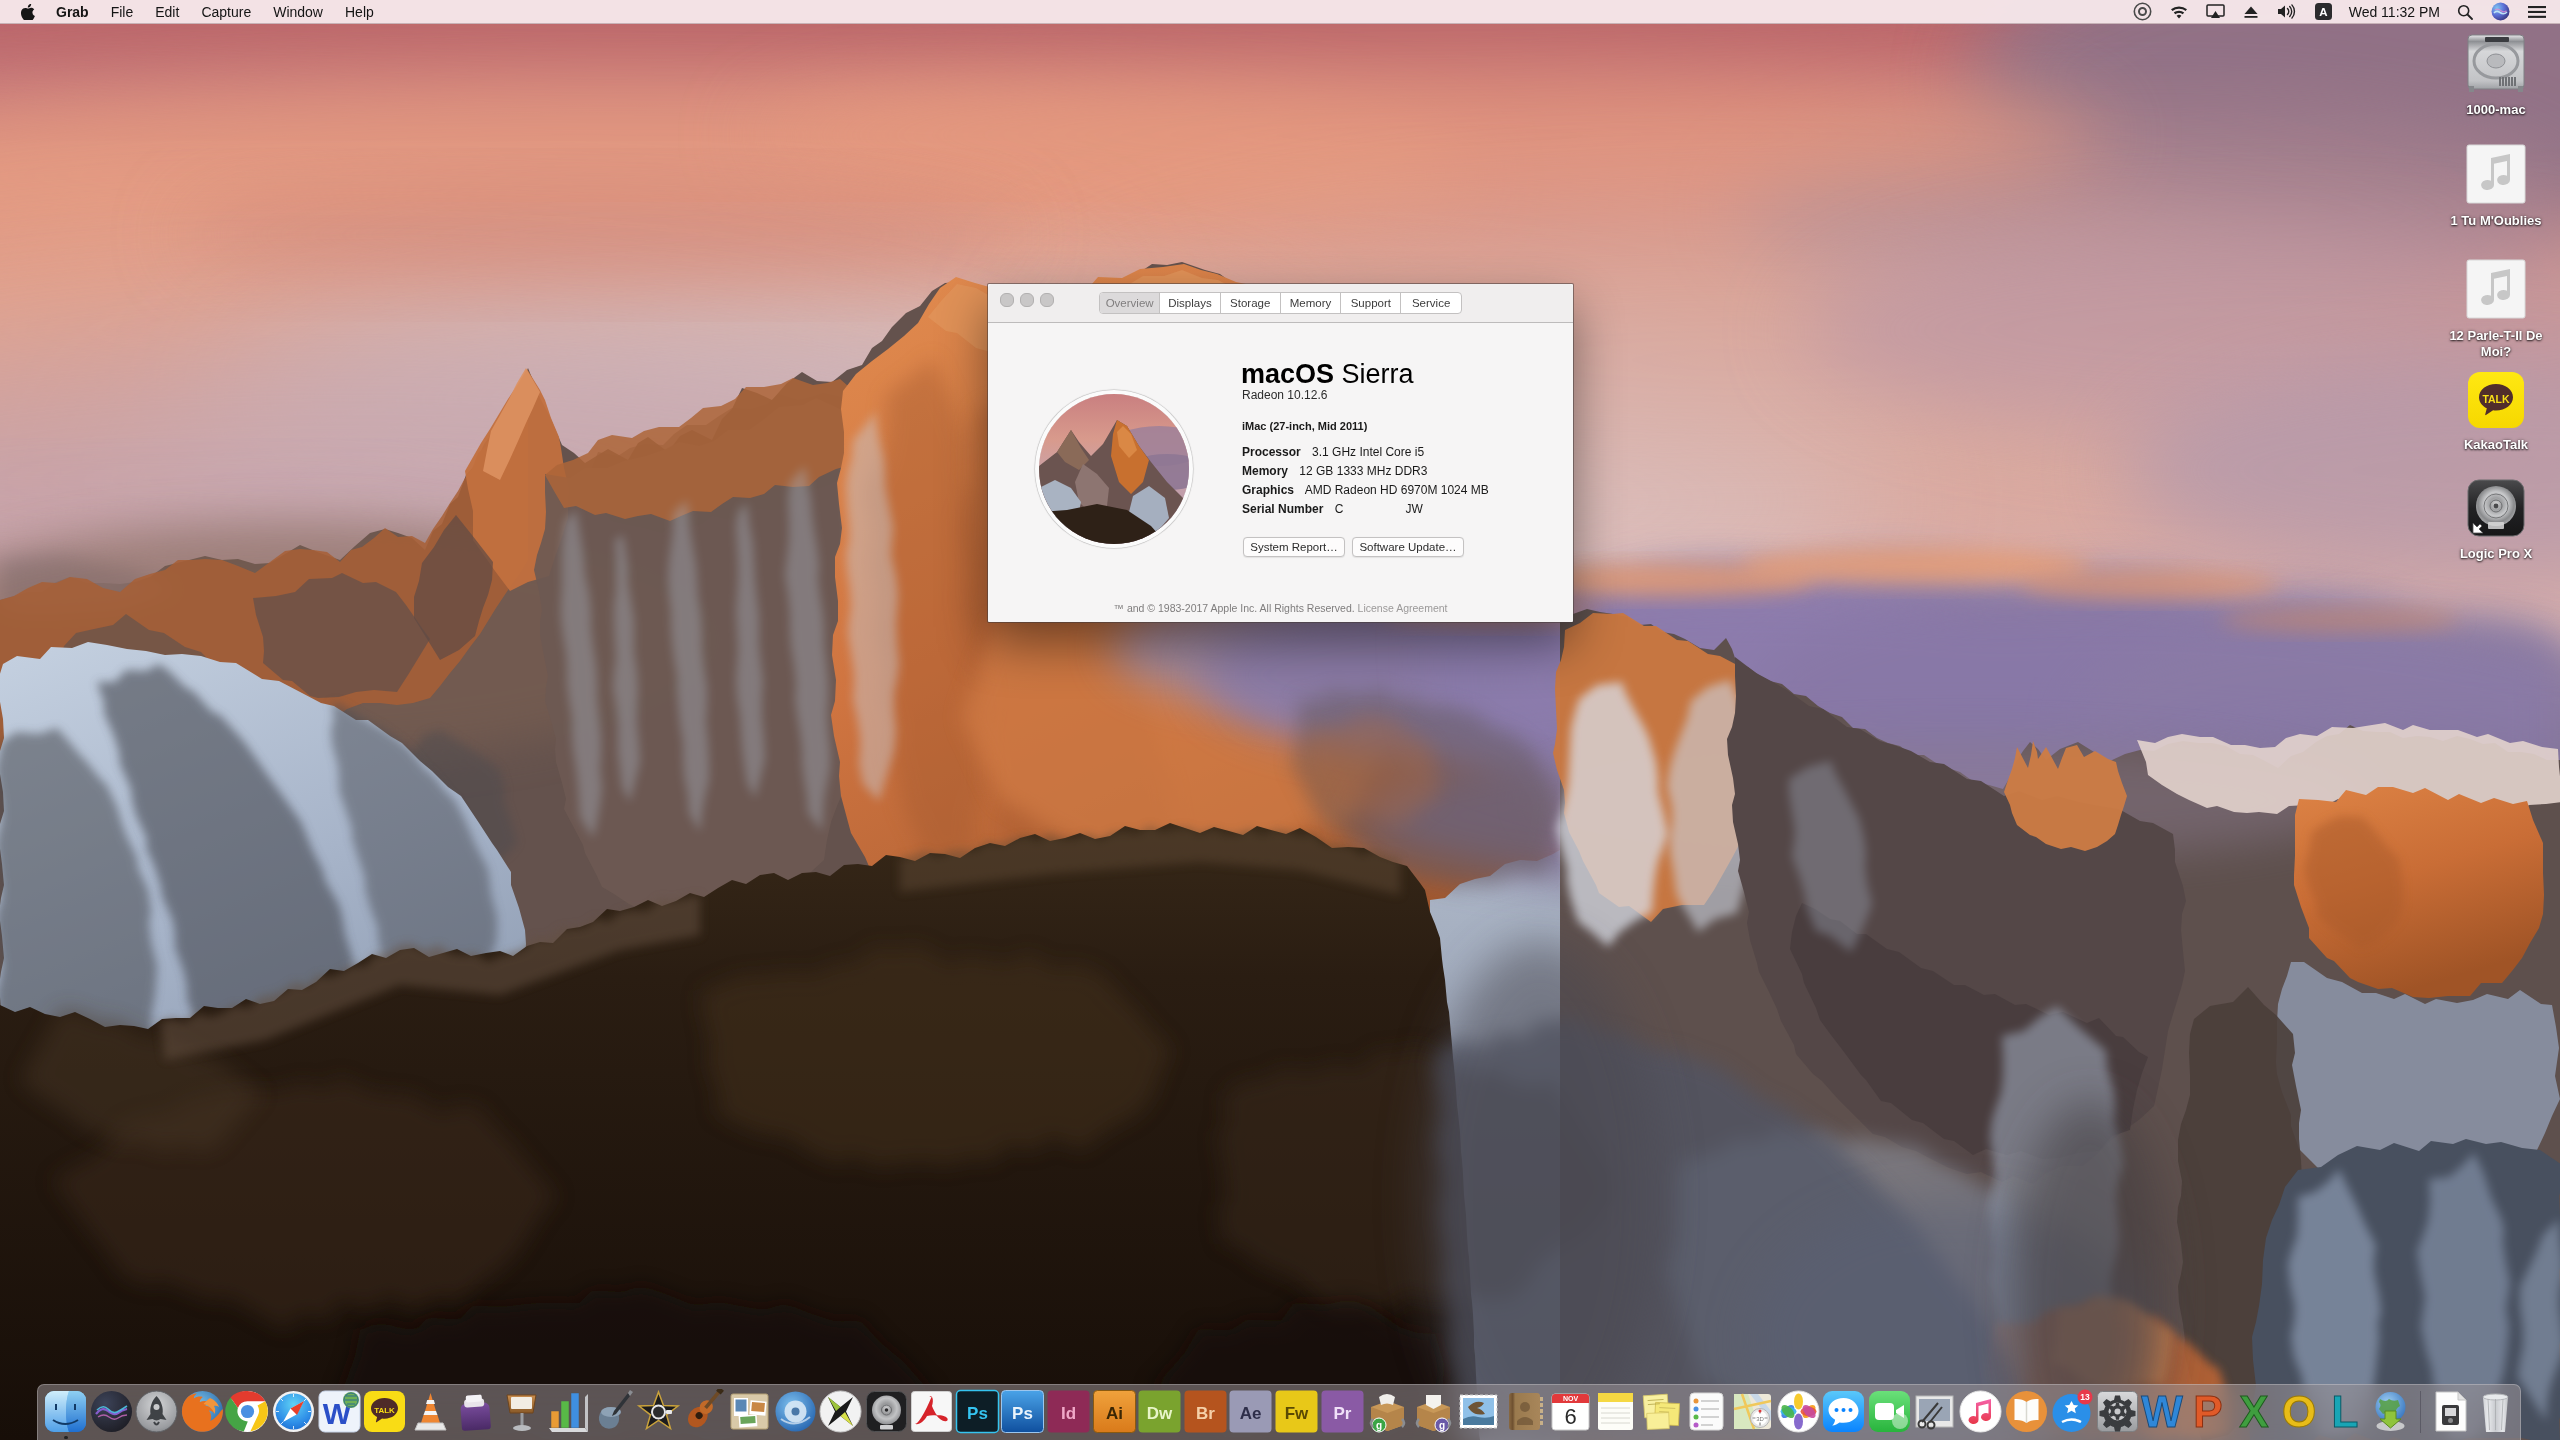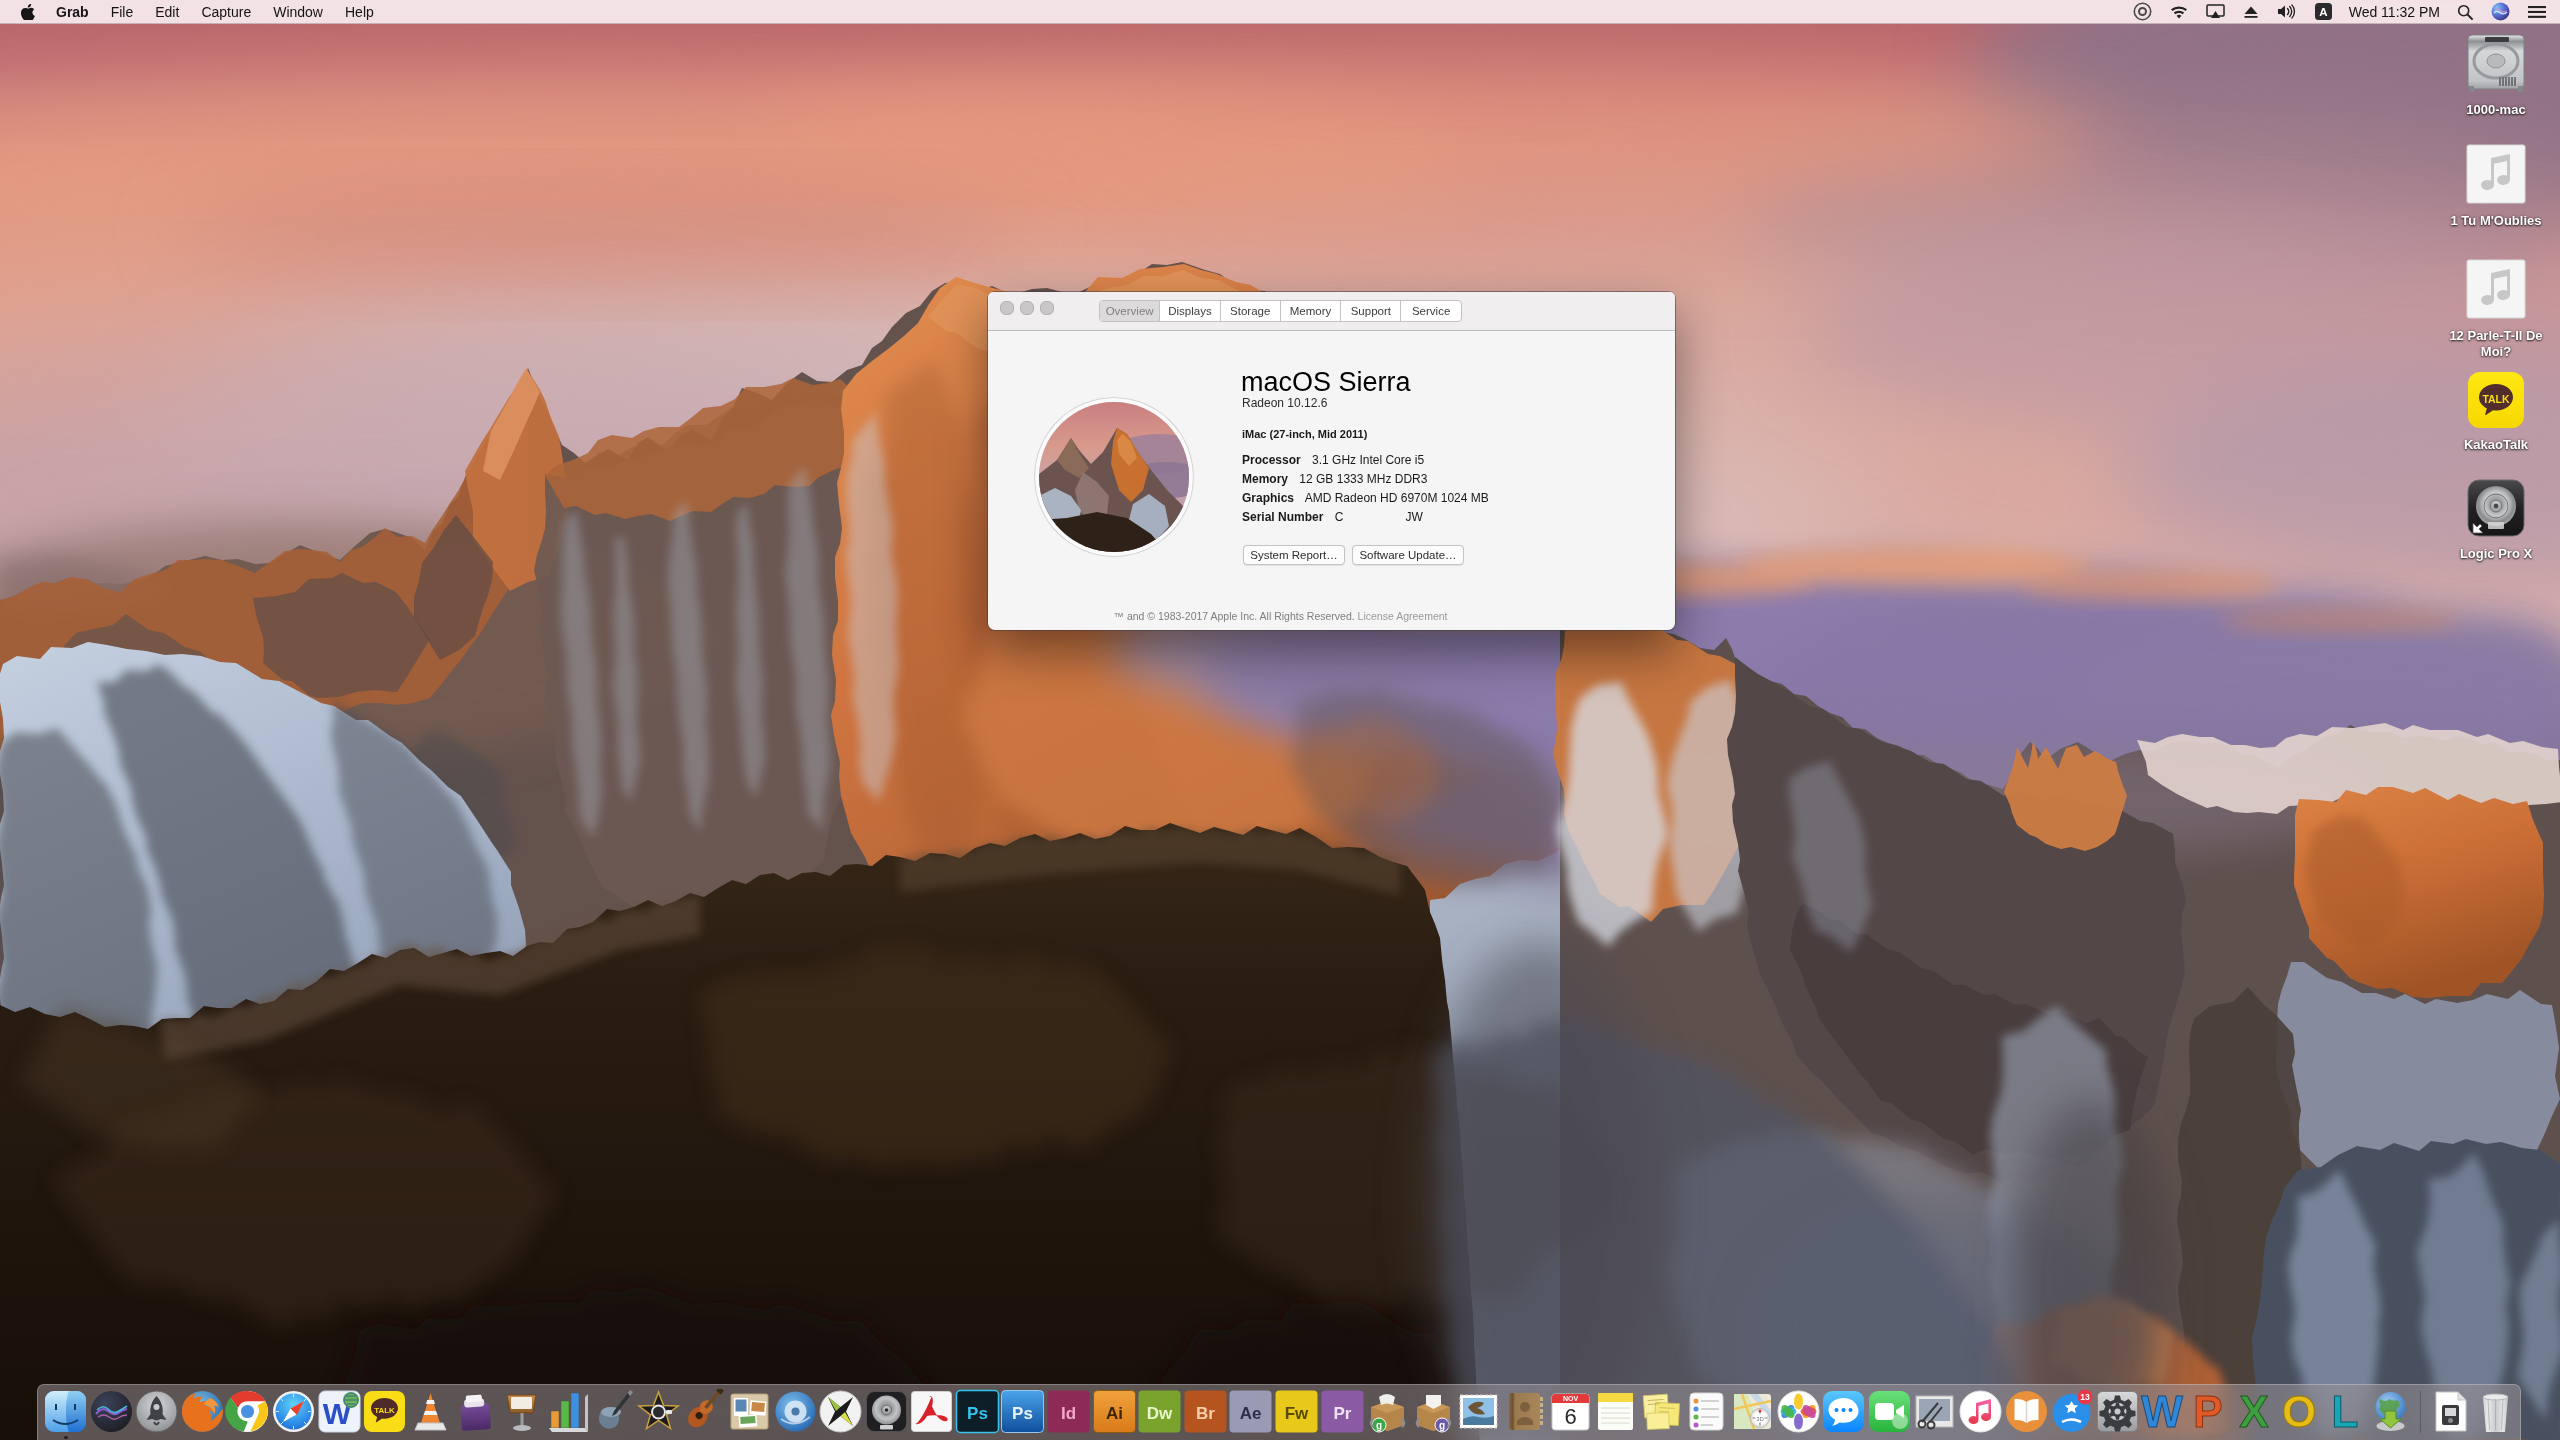--- a/index.html
+++ b/index.html
@@ -7,31 +7,31 @@
 #menubar{position:absolute;top:0;left:0;width:2560px;height:23px;background:rgba(245,230,233,0.97);border-bottom:1px solid rgba(120,90,95,0.35);display:flex;font-size:14px;color:#141414;z-index:30;}
 #menubar .l{display:flex;align-items:center;}
 #menubar .mi{padding:0 11px;}
 #menubar .apl{padding:0 10px 0 21px;font-size:15px;}
 #menubar .b{font-weight:bold;padding:0 11px;}
 #menubar .sp{flex:1;}
 #menubar .r{display:flex;align-items:center;gap:0;}
 #menubar .ri{padding:0 9px;display:flex;align-items:center;}
 #clock{padding:0 8px;}
 
-#win{position:absolute;left:988px;top:292px;width:687px;height:338px;background:#f6f5f5;border-radius:7px;box-shadow:0 0 0 1px rgba(70,60,60,0.55), 0 22px 50px rgba(0,0,0,0.45);z-index:20;}
+#win{position:absolute;left:988px;top:284px;width:585px;height:338px;background:#f6f5f5;border-radius:1px;box-shadow:0 0 0 1px rgba(70,60,60,0.55), 0 22px 50px rgba(0,0,0,0.45);z-index:20;}
 #tbar{position:relative;height:38px;background:#f0eeee;border-bottom:1px solid #bdbbbb;border-radius:5px 5px 0 0;}
 .tl{position:absolute;top:9px;width:12px;height:12px;border-radius:6px;background:#c9c7c7;border:0.5px solid #b2b0b0;}
 #tabs{position:absolute;left:111px;top:8px;display:flex;height:20px;border:1px solid #c3c1c1;border-radius:4px;overflow:hidden;background:#fff;}
 .tab{width:59.3px;text-align:center;font-size:11.5px;line-height:20px;color:#3c3c3c;border-right:1px solid #c3c1c1;}
 .tab:last-child{border-right:none;}
 .tab.sel{background:#dcdadb;color:#807e7f;}
 #wbody{position:relative;font-size:12px;color:#1a1a1a;}
 #thumb{position:absolute;left:51px;top:71px;width:150px;height:150px;border-radius:75px;box-shadow:0 0 0 4px #fbfbfb,0 0 1px 4.5px rgba(0,0,0,0.25);overflow:hidden;}
 #btitle{position:absolute;left:253px;top:36px;font-size:27px;color:#000;}
-#btitle b{font-weight:normal;}
+#btitle b{font-weight:bold;}
 #vers{position:absolute;left:254px;top:65px;font-size:12px;color:#2c2c2c;}
 #imac{position:absolute;left:254px;top:97px;font-weight:bold;font-size:11px;}
 .spec{position:absolute;left:254px;white-space:nowrap;}
 .spec b{margin-right:8px;}
 .btn{position:absolute;height:18px;line-height:18px;background:#fdfcfc;border:1px solid #c4c2c2;border-radius:4px;font-size:11.5px;color:#2c2c2c;text-align:center;box-shadow:0 0.5px 1px rgba(0,0,0,0.08);}
 #foot{position:absolute;left:0;width:585px;top:279px;text-align:center;font-size:10.5px;color:#7f7d7d;}
 #foot .la{color:#9b9999;}
 
 .dicon{position:absolute;width:120px;text-align:center;z-index:5;}
 .dlabel{margin-top:9px;font-size:13px;font-weight:bold;color:#fff;text-shadow:0 1px 2px rgba(0,0,0,0.75),0 0 3px rgba(0,0,0,0.5);line-height:16px;}

